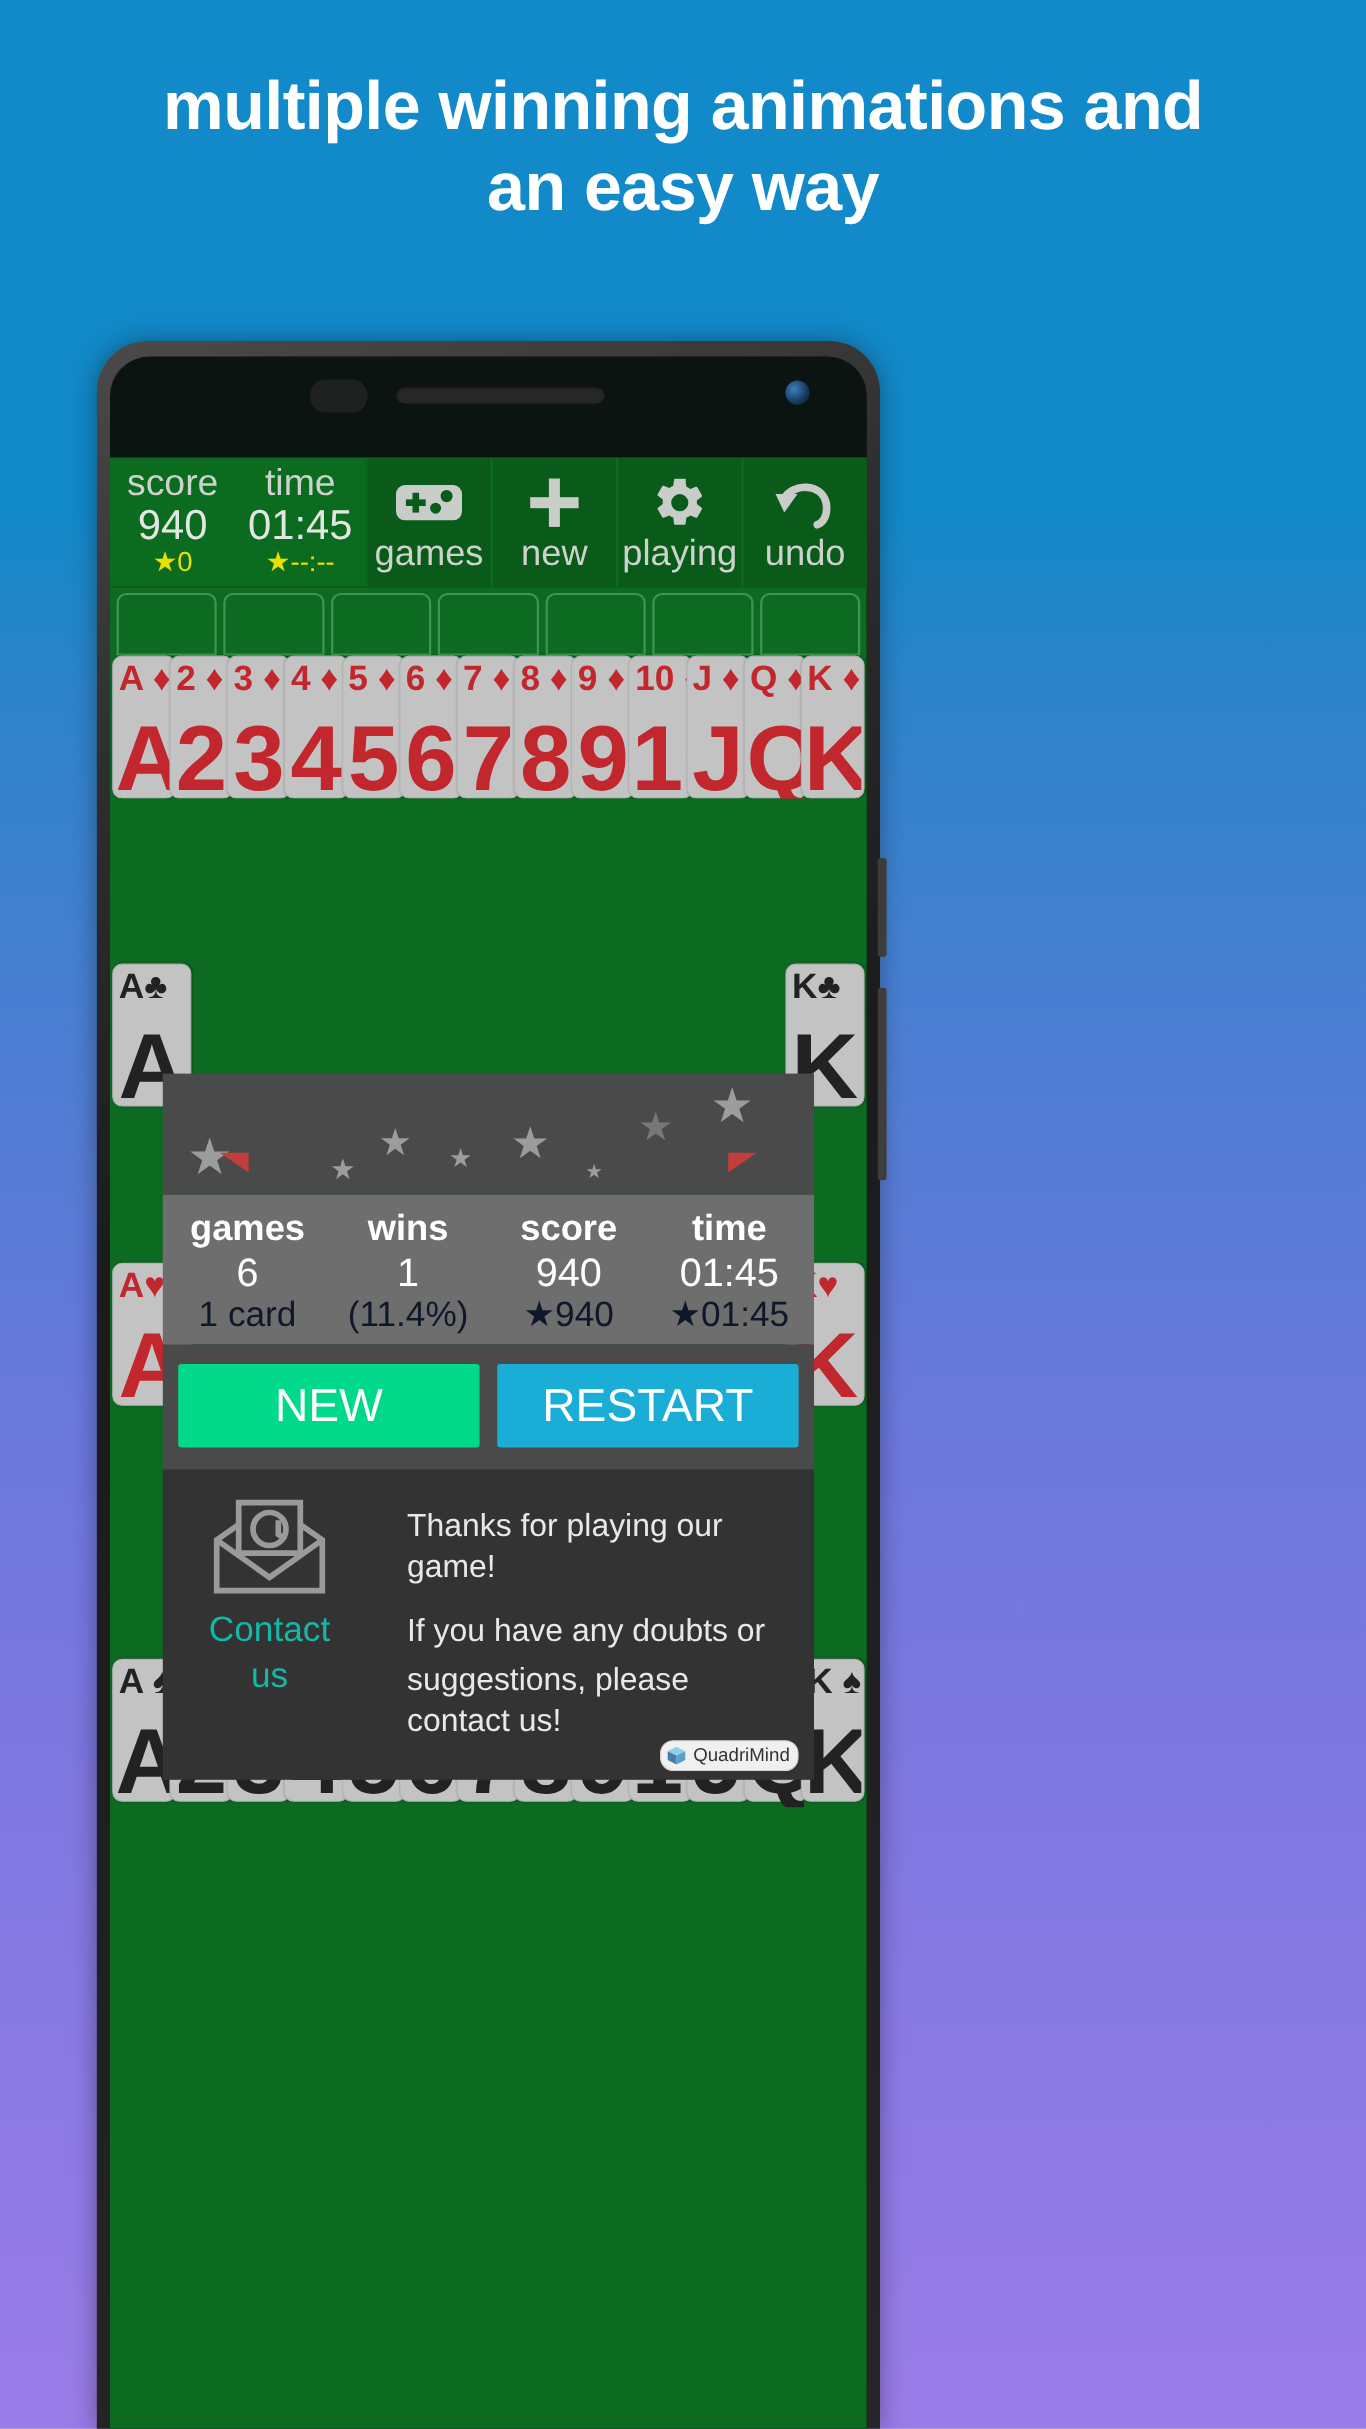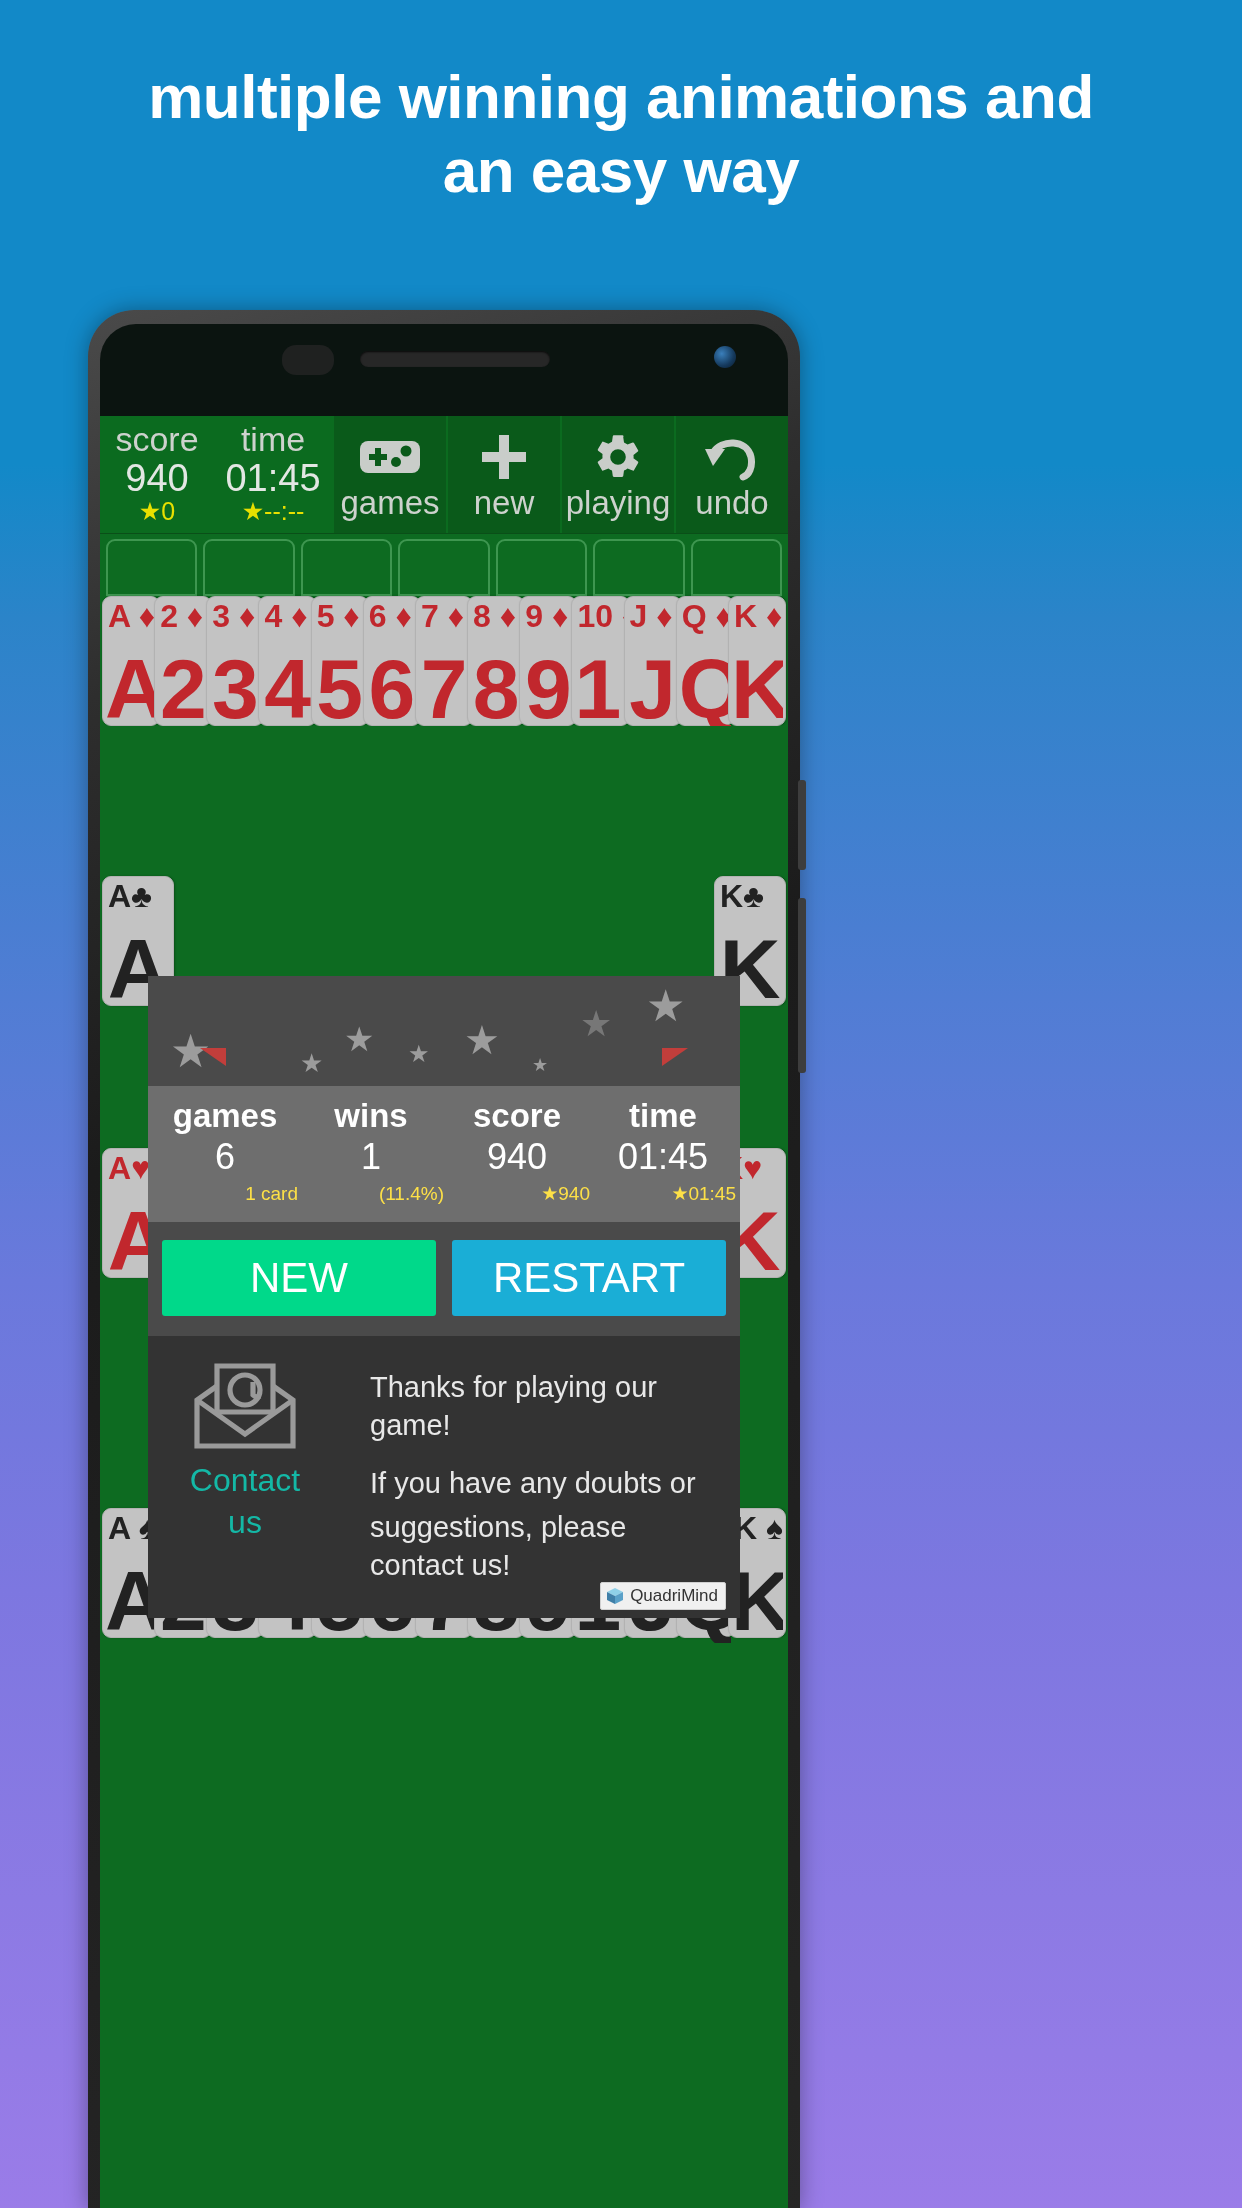--- a/index.html
+++ b/index.html
@@ -222,21 +222,21 @@
     background: #6e6e6e;
     padding: 10px 4px 12px 4px;
   }
   .stat-cell {
     flex: 1 1 0;
     text-align: center;
     color: #ffffff;
   }
   .stat-cell .k { font-size: 33px; line-height: 40px; font-weight: bold; }
   .stat-cell .v { font-size: 36px; line-height: 42px; }
-  .stat-cell .s { font-size: 19px; line-height: 32px; color: #fde047; text-align: right; }
+  .stat-cell .s { font-size: 32px; line-height: 32px; color: #0f172a; }
 
   .btn-row {
     display: flex;
     gap: 16px;
     background: #4a4a4a;
     padding: 18px 14px 20px 14px;
   }
   .big-btn {
     flex: 1 1 0;
     height: 76px;
@@ -281,21 +281,21 @@
     color: #ffffff;
     font-size: 30px;
     font-family: "Liberation Sans", sans-serif;
     cursor: pointer;
   }
   .watermark {
     position: absolute;
     right: 14px; bottom: 8px;
     background: #f0f0f0;
     border: 1px solid #d0d0d0;
-    border-radius: 2px;
+    border-radius: 12px;
     display: flex; align-items: center; gap: 5px;
     padding: 3px 7px 3px 4px;
   }
   .watermark .wm-t { font-size: 17px; color: #333; }
 </style>
 </head>
 <body>
 
 <div class="headline">
   <span class="ln">multiple winning animations and</span>

